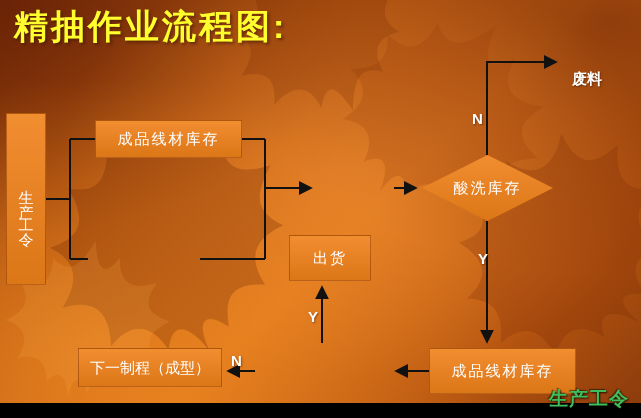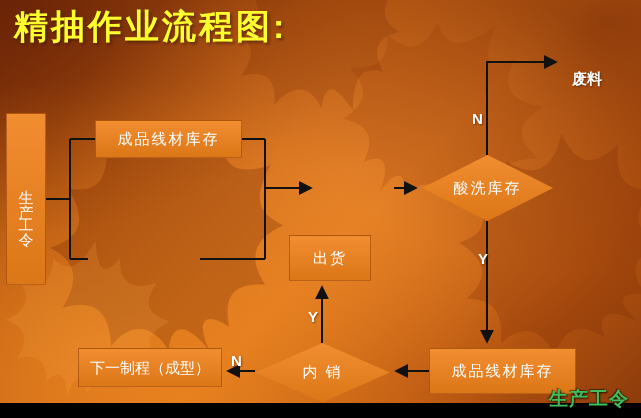--- a/index.html
+++ b/index.html
@@ -124,20 +124,19 @@
   <div class="node" style="left:95px;top:120px;width:147px;height:38px;">成品线材库存</div>
 
 
 
   <div class="diamond" style="left:422px;top:155px;width:131px;height:66px;">酸洗库存</div>
 
   <div class="node" style="left:289px;top:235px;width:82px;height:46px;">出货</div>
 
   <div class="node" style="left:429px;top:348px;width:147px;height:46px;">成品线材库存</div>
 
-  <div class="diamond" style="left:255px;top:343px;width:135px;height:59px;">内 销</div>
 
   <div class="node" style="left:78px;top:348px;width:144px;height:39px;letter-spacing:0;text-align:right;">下一制程（成型）</div>
 
   <div class="bottom-bar"></div>
   <div class="watermark">生产工令</div>
 
 </div>
 
 </body></html>

